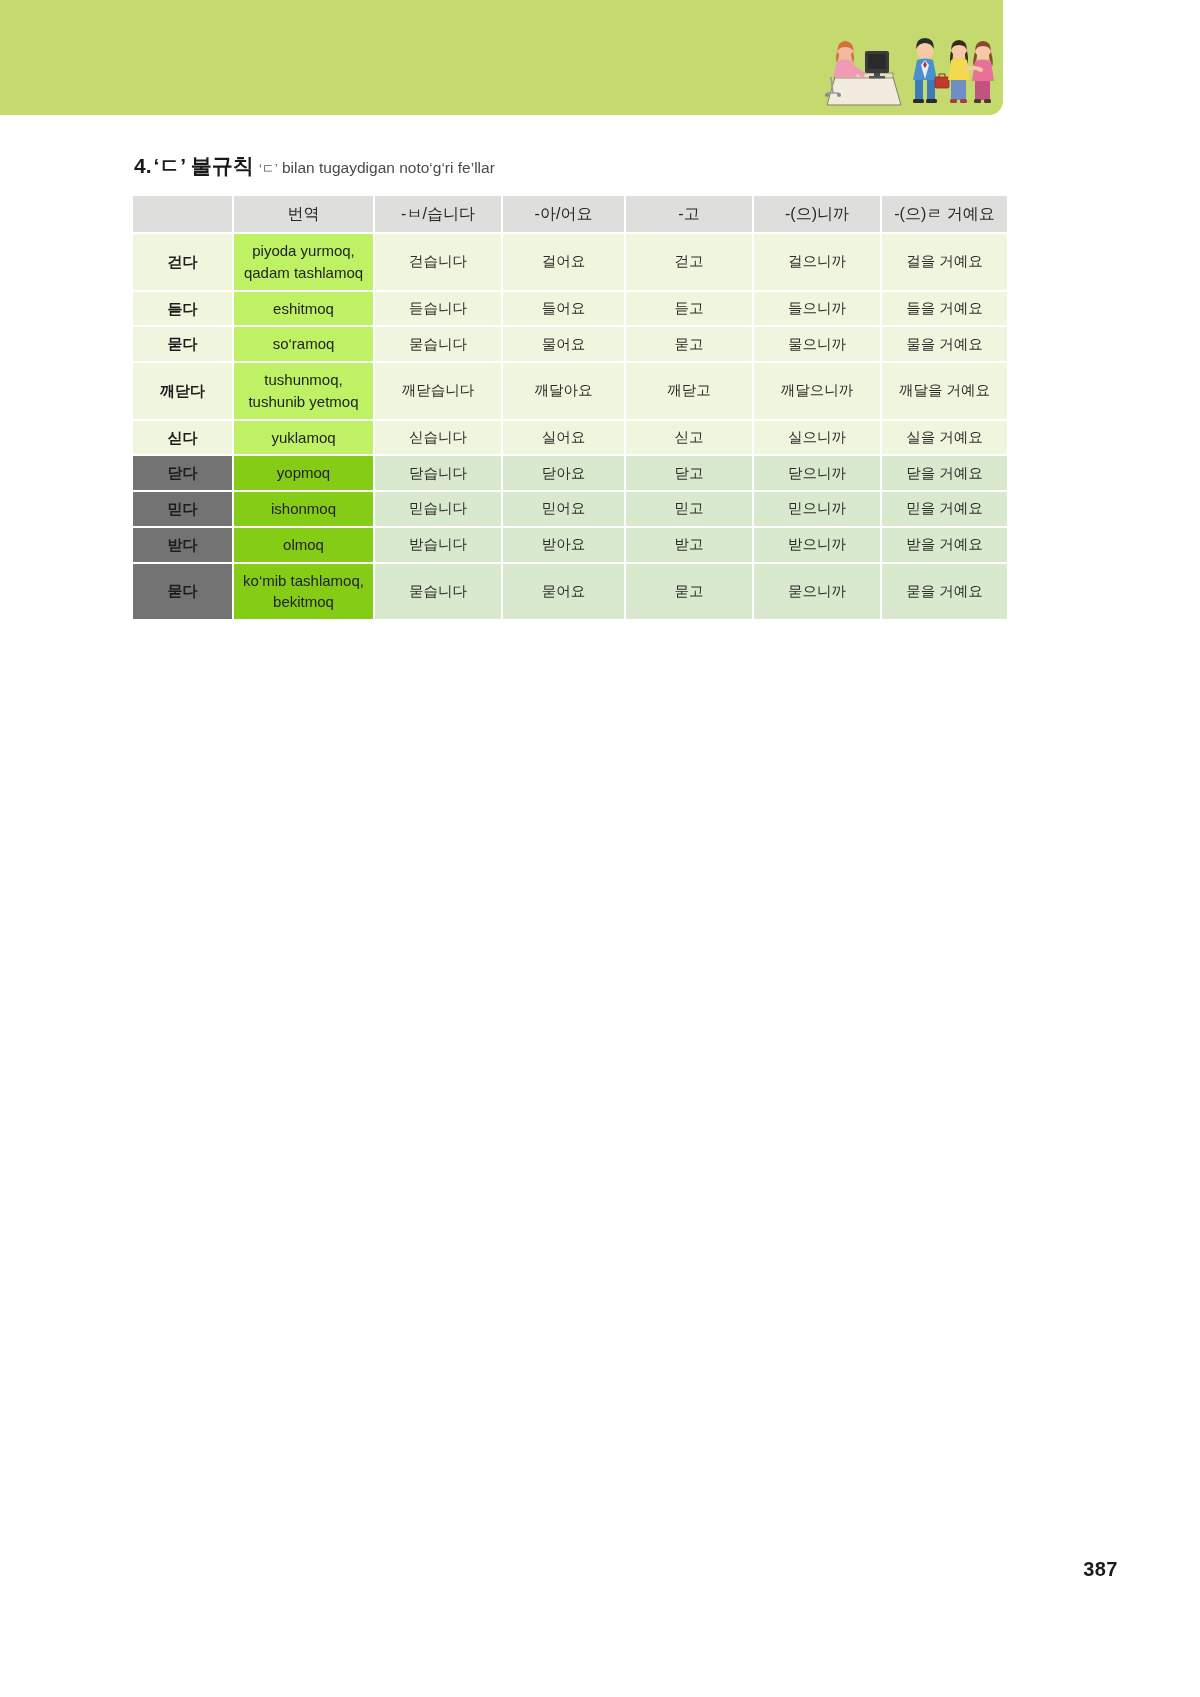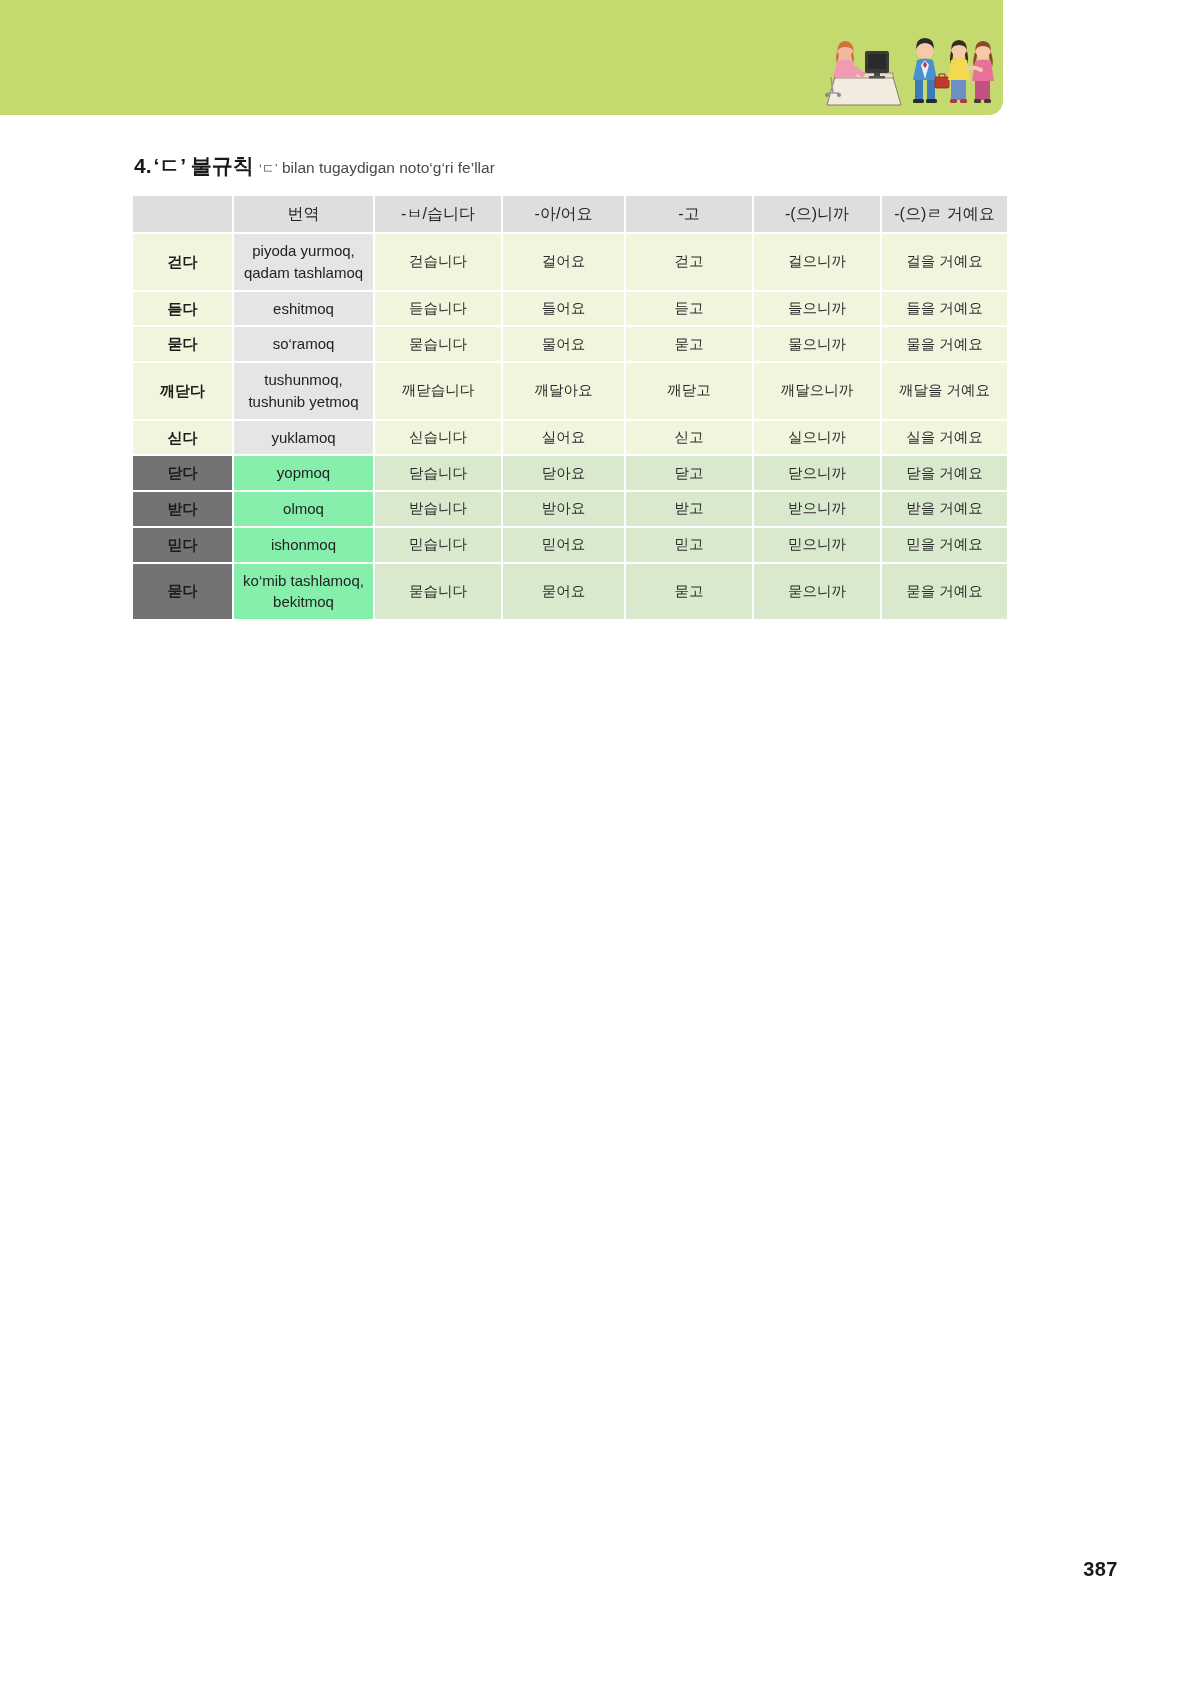--- a/index.html
+++ b/index.html
@@ -103,26 +103,26 @@
   col.c1 { width: 139px; }
   col.c2 { width: 126px; }
   col.c3 { width: 121px; }
   col.c4 { width: 126px; }
   col.c5 { width: 126px; }
   col.c6 { width: 125px; }
 
   
   tr.tone-yellow td { background: #f0f5dd; }
   tr.tone-yellow td.col-verb { background: #f0f5dd; }
-  tr.tone-yellow td.col-trans { background: #e5e5e5; text-align: center; }
+  tr.tone-yellow td.col-trans { background: #bef264; text-align: center; }
 
   
   tr.tone-green td { background: #d9e9cd; }
   tr.tone-green td.col-verb { background: #737373; }
-  tr.tone-green td.col-trans { background: #86efac; }
+  tr.tone-green td.col-trans { background: #84cc16; }
 
   td.col-verb {
     font-weight: bold;
     font-size: 15px;
     color: #1c1c1c;
   }
   td.col-trans {
     font-size: 15px;
     color: #232323;
   }
@@ -284,37 +284,37 @@
       <td class="col-verb">닫다</td>
       <td class="col-trans">yopmoq</td>
       <td class="col-form">닫습니다</td>
       <td class="col-form">닫아요</td>
       <td class="col-form">닫고</td>
       <td class="col-form">닫으니까</td>
       <td class="col-form">닫을 거예요</td>
     </tr>
 
     <tr class="tone-green">
+      <td class="col-verb">믿다</td>
+      <td class="col-trans">ishonmoq</td>
+      <td class="col-form">믿습니다</td>
+      <td class="col-form">믿어요</td>
+      <td class="col-form">믿고</td>
+      <td class="col-form">믿으니까</td>
+      <td class="col-form">믿을 거예요</td>
+    </tr>
+
+    <tr class="tone-green">
       <td class="col-verb">받다</td>
       <td class="col-trans">olmoq</td>
       <td class="col-form">받습니다</td>
       <td class="col-form">받아요</td>
       <td class="col-form">받고</td>
       <td class="col-form">받으니까</td>
       <td class="col-form">받을 거예요</td>
-    </tr>
-
-    <tr class="tone-green">
-      <td class="col-verb">믿다</td>
-      <td class="col-trans">ishonmoq</td>
-      <td class="col-form">믿습니다</td>
-      <td class="col-form">믿어요</td>
-      <td class="col-form">믿고</td>
-      <td class="col-form">믿으니까</td>
-      <td class="col-form">믿을 거예요</td>
     </tr>
 
     <tr class="tone-green">
       <td class="col-verb">묻다</td>
       <td class="col-trans">ko‘mib tashlamoq, bekitmoq</td>
       <td class="col-form">묻습니다</td>
       <td class="col-form">묻어요</td>
       <td class="col-form">묻고</td>
       <td class="col-form">묻으니까</td>
       <td class="col-form">묻을 거예요</td>

